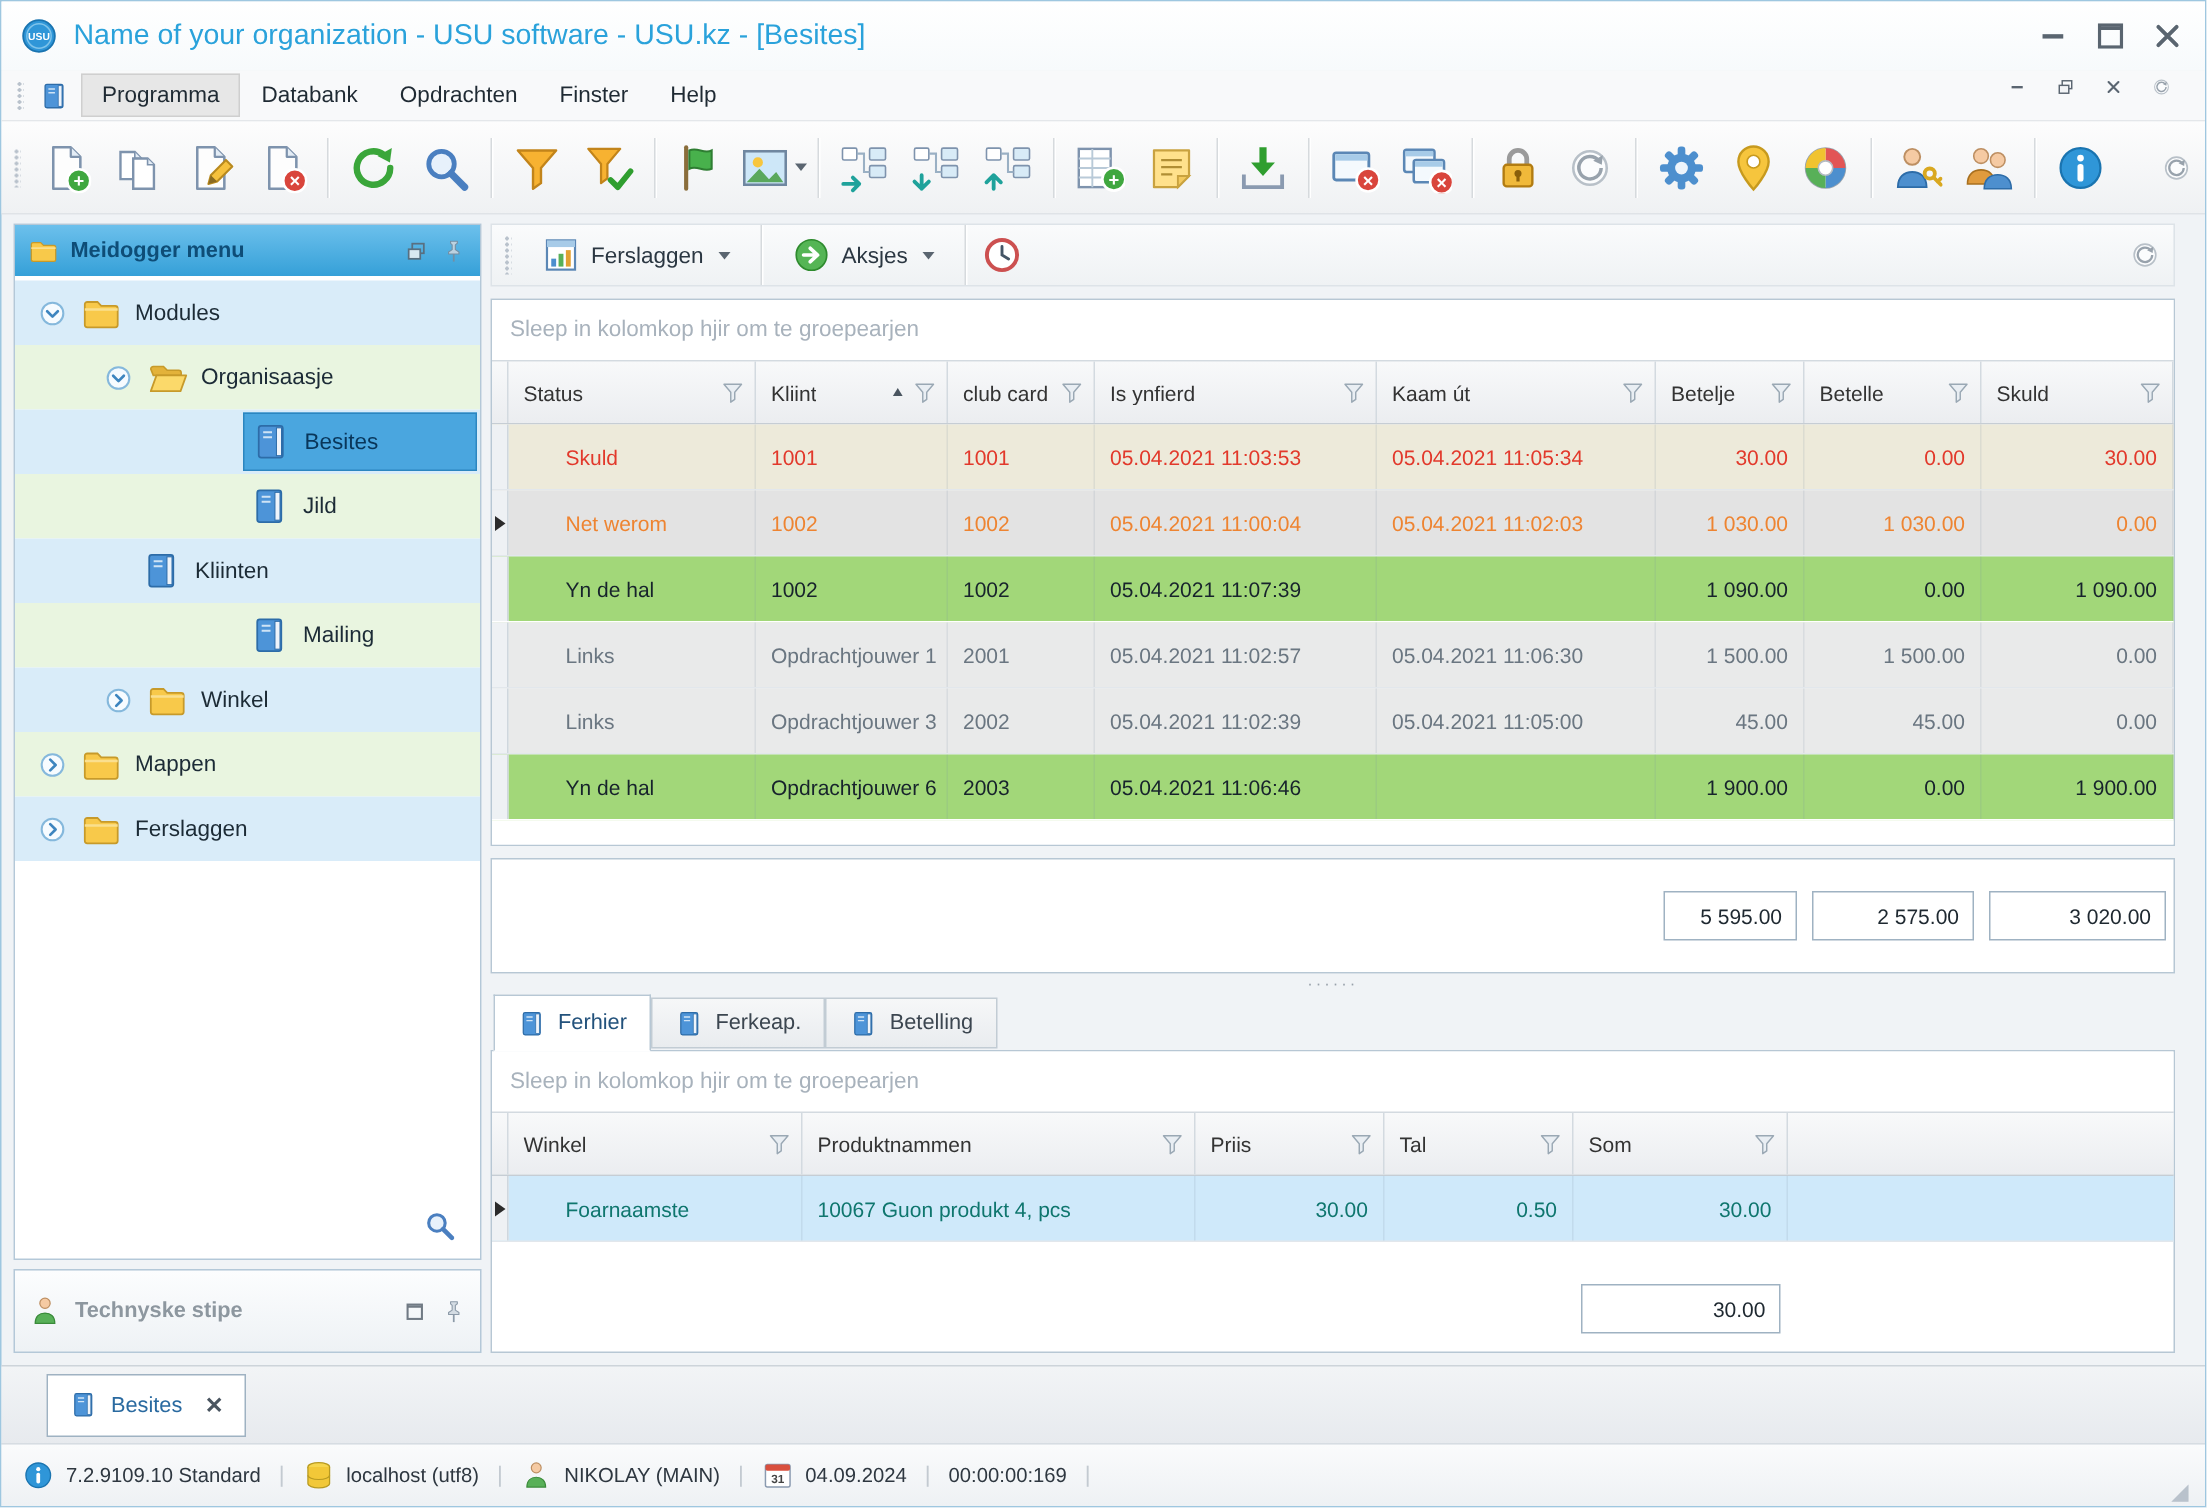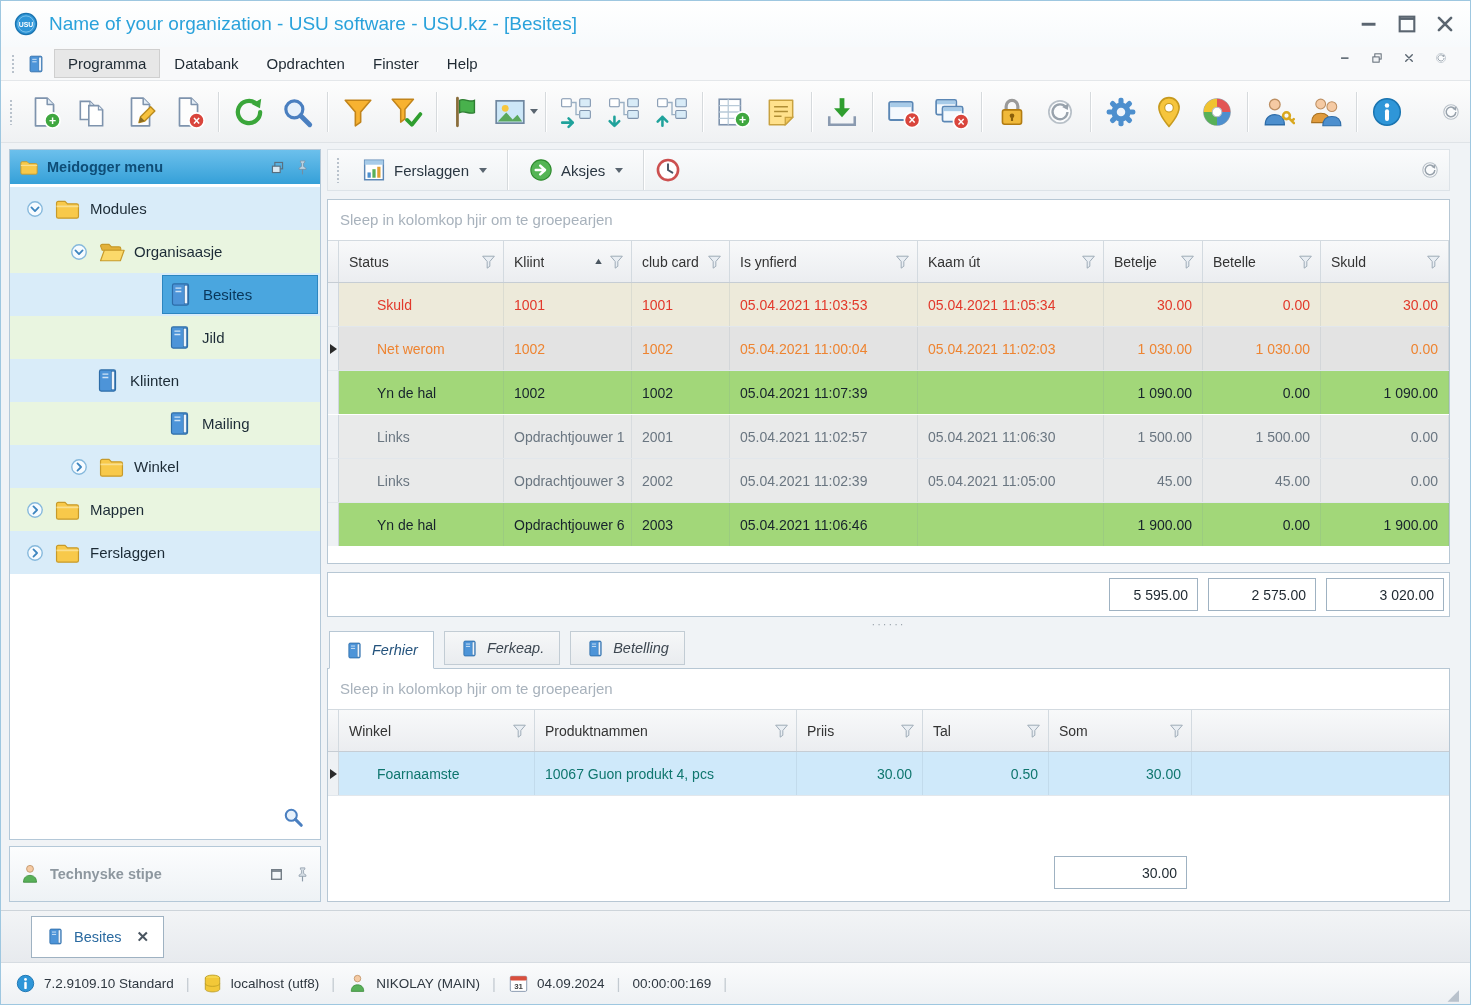--- a/index.html
+++ b/index.html
@@ -85,27 +85,27 @@
   .cell.num { justify-content:flex-end; }
   .cell.ind { padding:0; background:#eef1f4; border-right:1px solid #cfd7de; justify-content:center; }
   .cur-arrow { width:0; height:0; border-left:7px solid #2b2b2b; border-top:5px solid transparent; border-bottom:5px solid transparent; }
   .row-debt { background:#edeada; color:#e2392b; }
   .row-overdue { background:#e3e3e3; color:#ee8431; }
   .row-inhall { background:#a2d779; color:#17232c; border-bottom:1px solid #fff; }
   .row-left { background:#e9eaea; color:#6a7681; }
   .row-detail { background:#cfe9fa; color:#0f766e; }
   .grid-fill { flex:1; min-height:16px; background:#fff; }
 
-  .summary-strip { border:1px solid #b7c7d4; background:#fff; margin-top:8px; padding:5px 0; flex:none; }
+  .summary-strip { border:1px solid #b7c7d4; background:#fff; margin-top:8px; padding:21px 0; flex:none; }
   .total-box { height:33px; margin:0 5px; border:1px solid #9fb2c2; background:#fff; display:flex; align-items:center; justify-content:flex-end; padding:0 9px; font-size:14px; color:#1e2830; }
 
   .splitter { height:14px; flex:none; display:flex; align-items:center; justify-content:center; color:#98a1aa; }
   .splitter::after { content:"······"; font-size:11px; letter-spacing:2px; line-height:4px; }
 
-  .detail-tabs { display:flex; gap:10px; padding-left:2px; margin-bottom:-1px; position:relative; z-index:2; flex:none; align-items:flex-start;font-style:italic; }
+  .detail-tabs { display:flex; gap:0; padding-left:2px; margin-bottom:-1px; position:relative; z-index:2; flex:none; align-items:center; }
   .dtab { height:34px; display:flex; align-items:center; gap:8px; padding:0 15px; font-size:14.5px; color:#3c4650; background:linear-gradient(#f6f7f8,#e9ecef); border:1px solid #c2ccd4; }
   .dtab.active { height:38px; background:#fff; border-color:#b7c7d4; border-bottom:1px solid #fff; color:#23527c; }
   .dtab-ic { width:19px; height:19px; }
 
   .detail-panel { flex:1; border:1px solid #b7c7d4; background:#fff; display:flex; flex-direction:column; min-height:0; }
   .detail-summary { margin-top:auto; margin-bottom:12px; flex:none; }
 
   
   .tabstrip { height:52px; flex:none; background:linear-gradient(#f2f4f6,#e7eaee); border-top:1px solid #cdd4da; display:flex; align-items:center; padding-left:30px; }
   .wtab { height:42px; display:flex; align-items:center; gap:9px; background:#fff; border:1px solid #9fb2c2; padding:0 14px; font-size:14.5px; color:#2a6aa0; }

